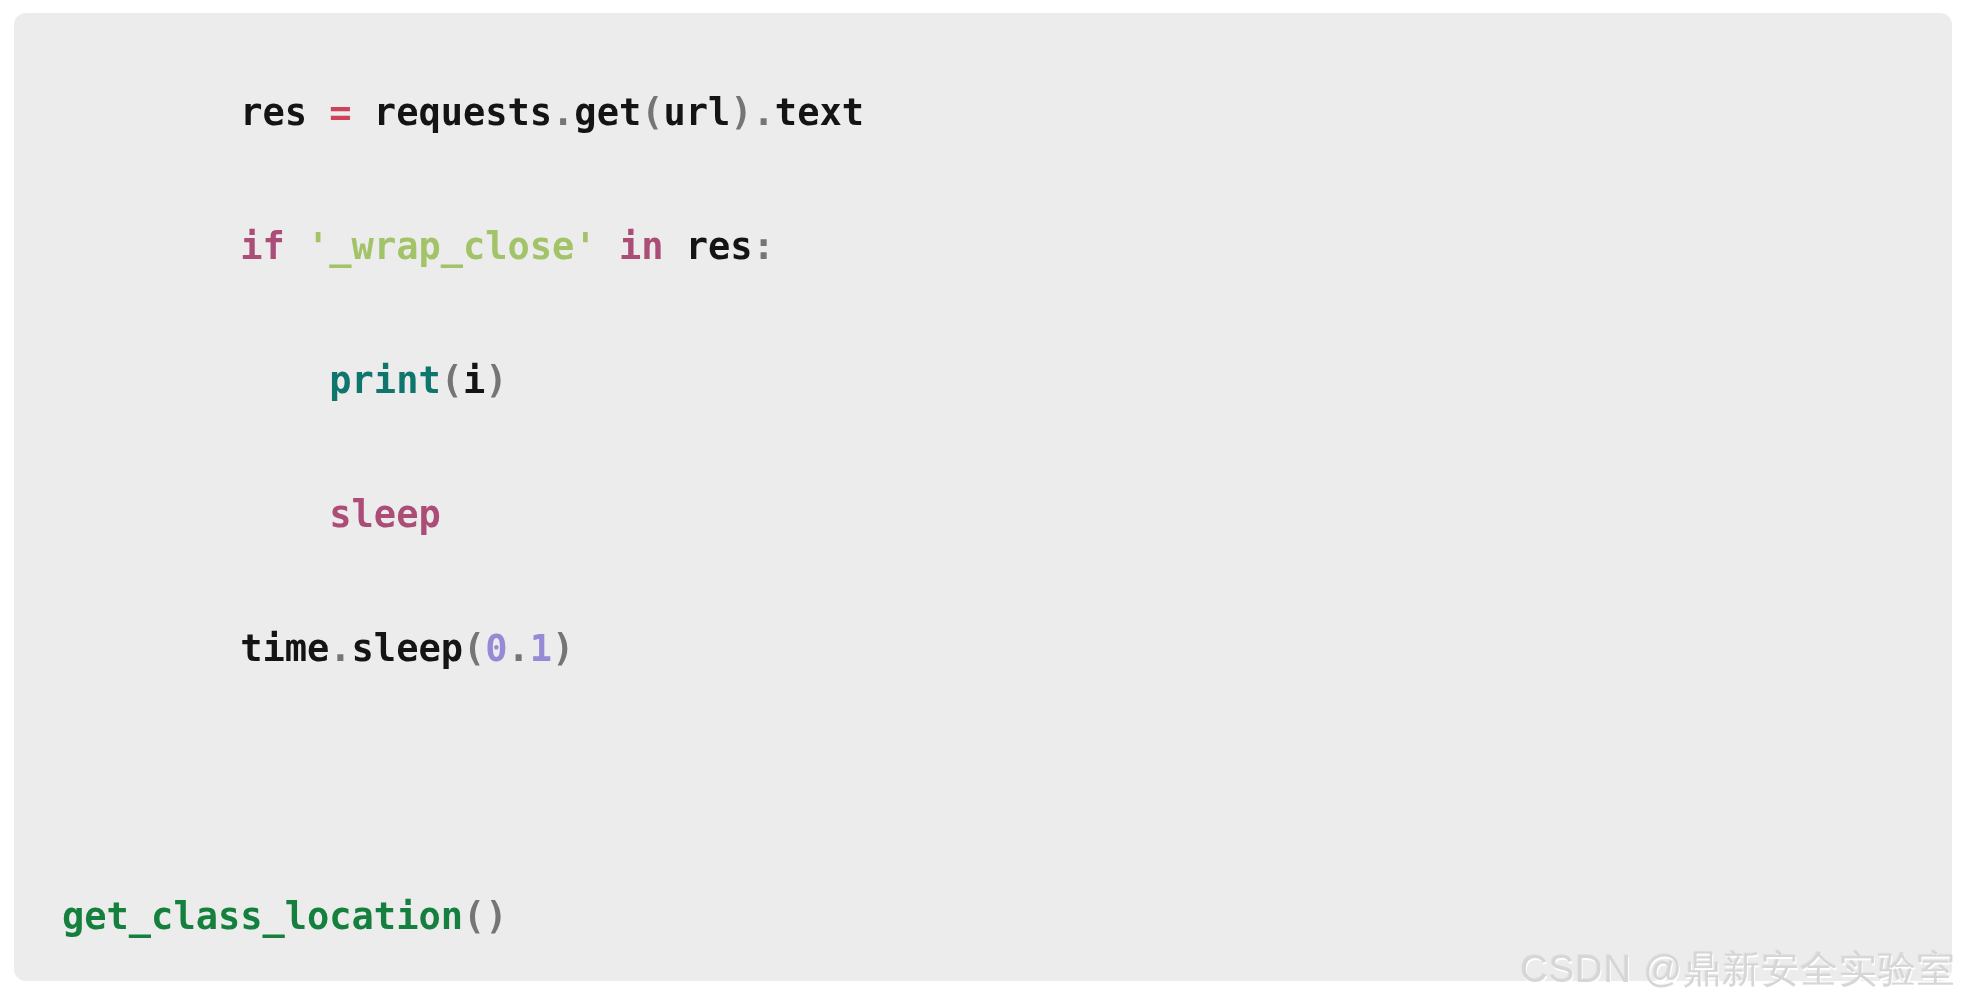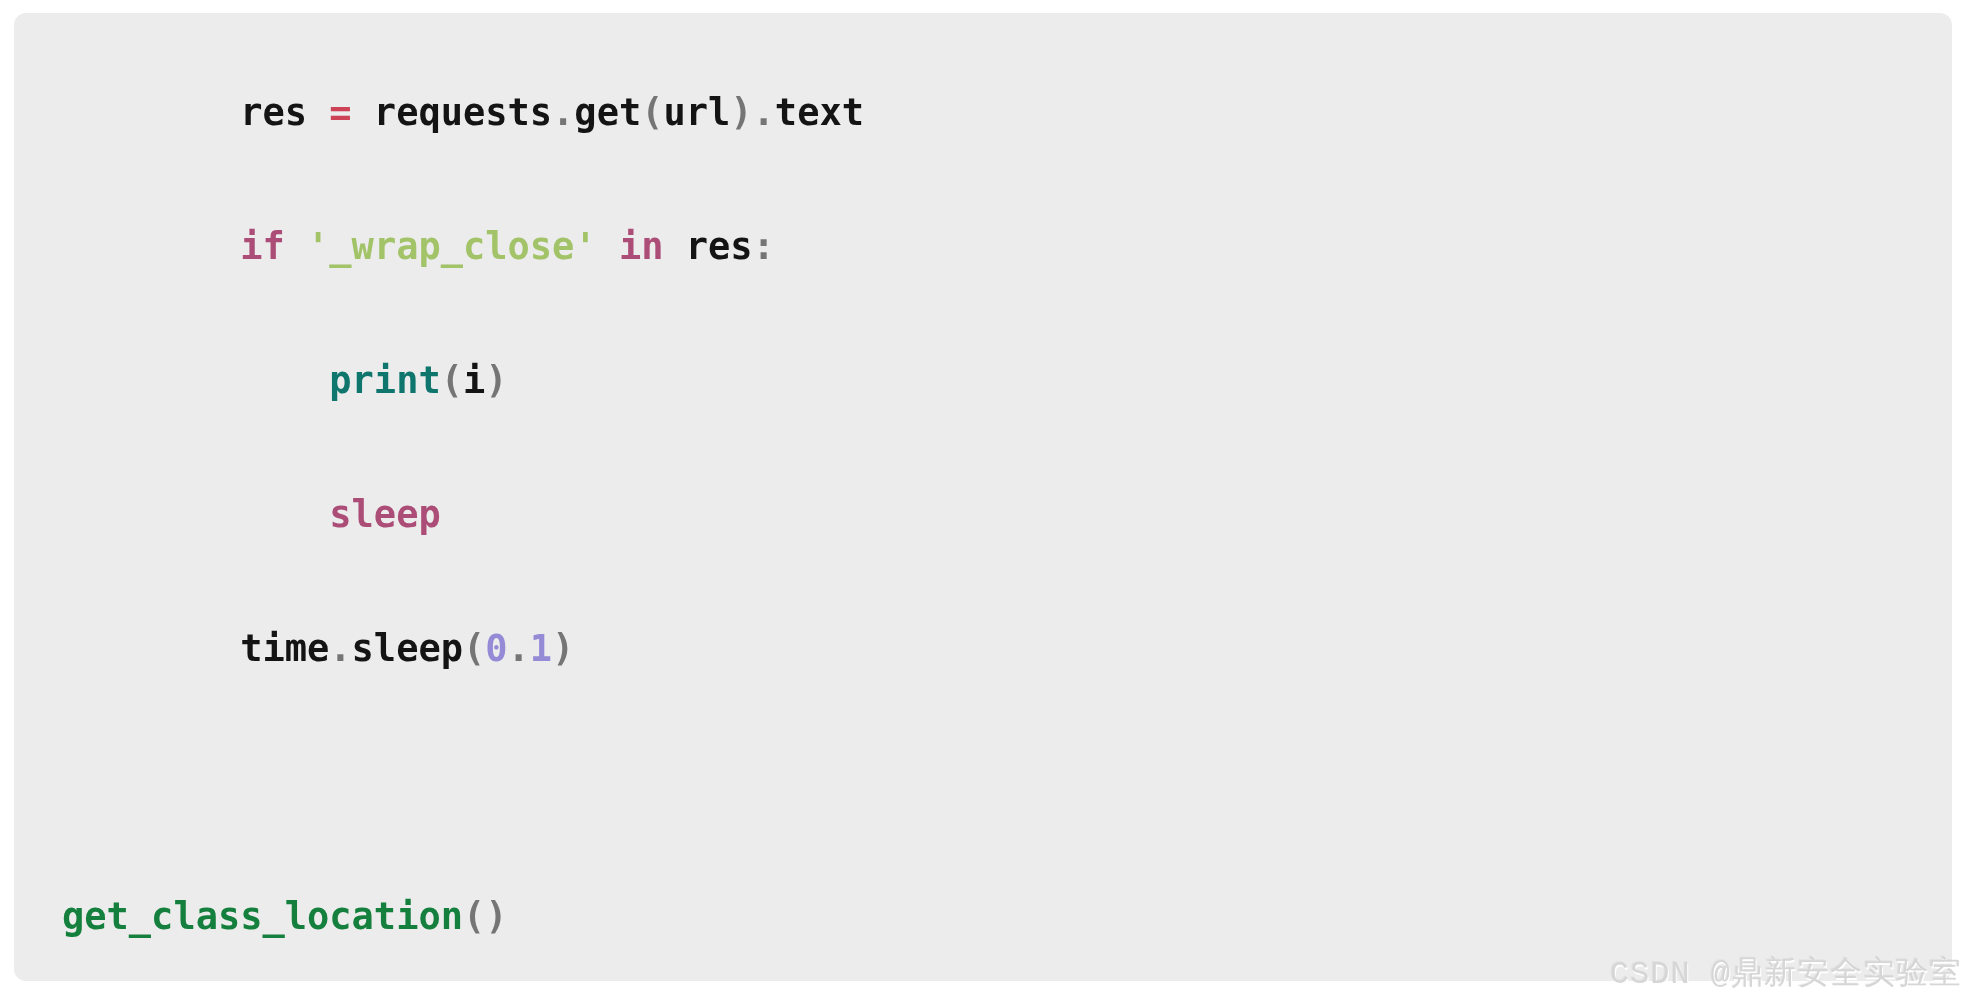--- a/index.html
+++ b/index.html
@@ -29,24 +29,24 @@
     height: 134px;
     line-height: 134px;
     font-family: "DejaVu Sans Mono", "Liberation Mono", monospace;
     font-size: 37px;
     font-weight: bold;
     white-space: pre;
     letter-spacing: 0;
   }
   .watermark {
     position: absolute;
-    right: 4px;
+    right: 10px;
     bottom: 6px;
-    font-family: Liberation Mono, monospace;
-    font-size: 32px;
+    font-family: Liberation Sans, sans-serif;
+    font-size: 38px;
     color: #d6d6d6;
     text-shadow: 1px 2px 0 #ffffff, -1px -1px 0 rgba(0,0,0,0.04);
     letter-spacing: 1px;
     white-space: nowrap;
   }
 </style>
 </head>
 <body>
 
 <div class="code-block">

